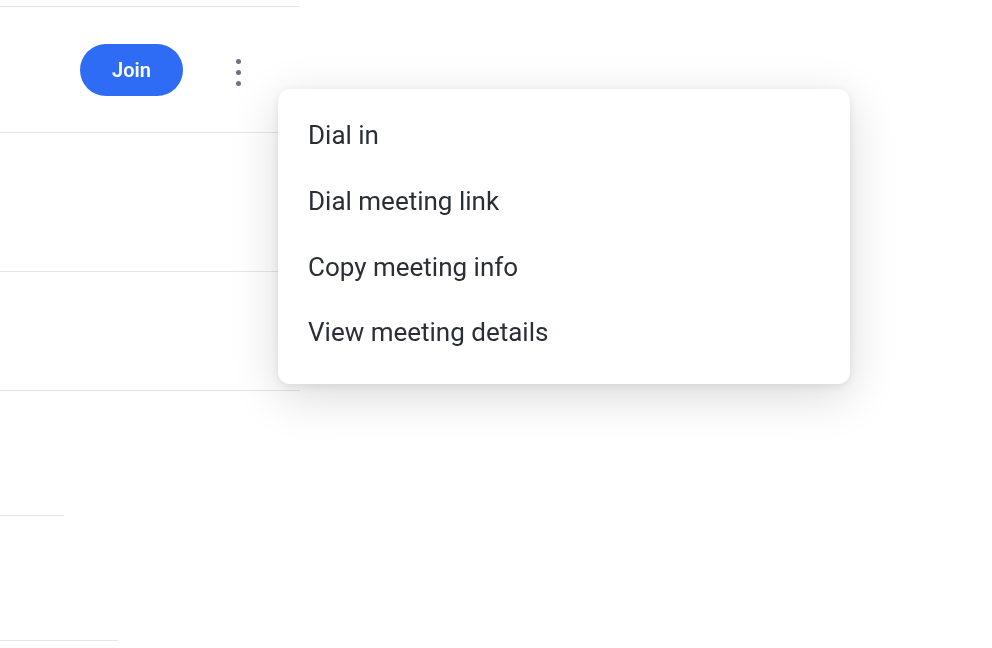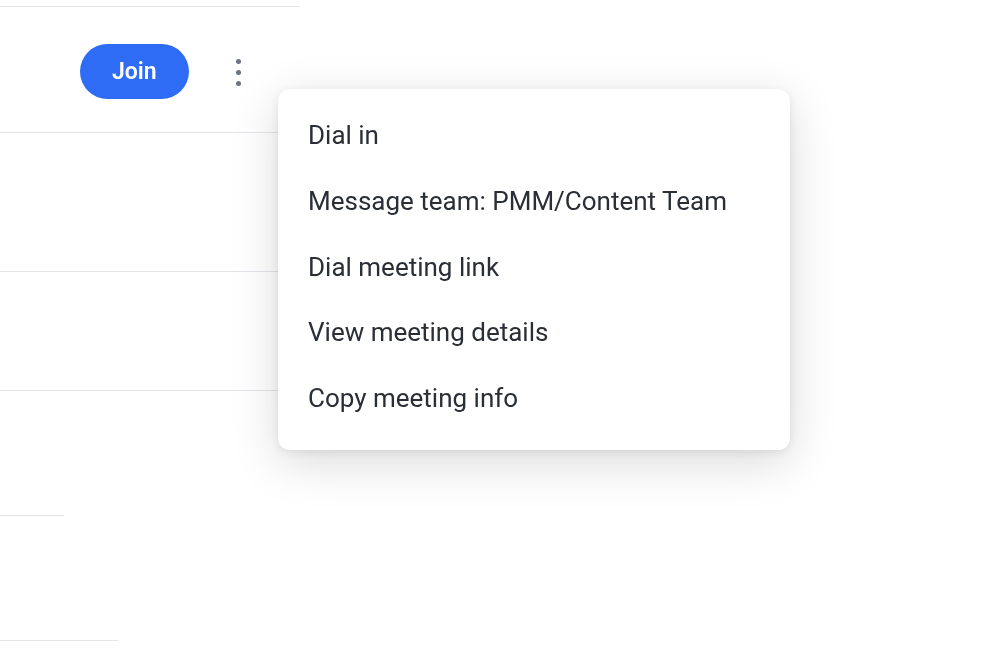--- a/index.html
+++ b/index.html
@@ -36,21 +36,21 @@
     .d6 { top: 640px; width: 118px; }
     .join-button {
       position: absolute;
       left: 80px;
       top: 44px;
       background: #2f6cf6;
       color: #ffffff;
       border: none;
       border-radius: 999px;
       padding: 14px 32px;
-      font-size: 23px;
+      font-size: 20px;
       font-weight: 600;
       cursor: pointer;
       font-family: inherit;
     }
     .kebab-button {
       position: absolute;
       left: 224px;
       top: 50px;
       width: 28px;
       height: 44px;
@@ -66,21 +66,21 @@
     .kebab-dot {
       width: 5px;
       height: 5px;
       background: #6b7280;
       border-radius: 50%;
     }
     .popover-menu {
       position: absolute;
       left: 278px;
       top: 89px;
-      width: 512px;
+      width: 572px;
       background: #ffffff;
       border-radius: 12px;
       box-shadow: 0 12px 48px rgba(0,0,0,0.15), 0 2px 8px rgba(0,0,0,0.08);
       padding: 14px 0 18px 0;
     }
     .menu-item {
       padding: 16px 30px 16px 30px;
       font-size: 26px;
       color: #2a2e36;
       cursor: pointer;
@@ -108,24 +108,21 @@
     <span class="kebab-dot"></span>
     <span class="kebab-dot"></span>
   </button>
 </div>
 
 <div class="popover-menu">
   <div class="menu-item">
     <span>Dial in</span>
   </div>
   <div class="menu-item">
-    <span>Message team: PMM/Content Team</span>
+    <span>Dial meeting link</span>
   </div>
   <div class="menu-item">
-    <span>Dial meeting link</span>
+    <span>Copy meeting info</span>
   </div>
   <div class="menu-item">
     <span>View meeting details</span>
   </div>
-  <div class="menu-item">
-    <span>Copy meeting info</span>
-  </div>
 </div>
 
 </body></html>

